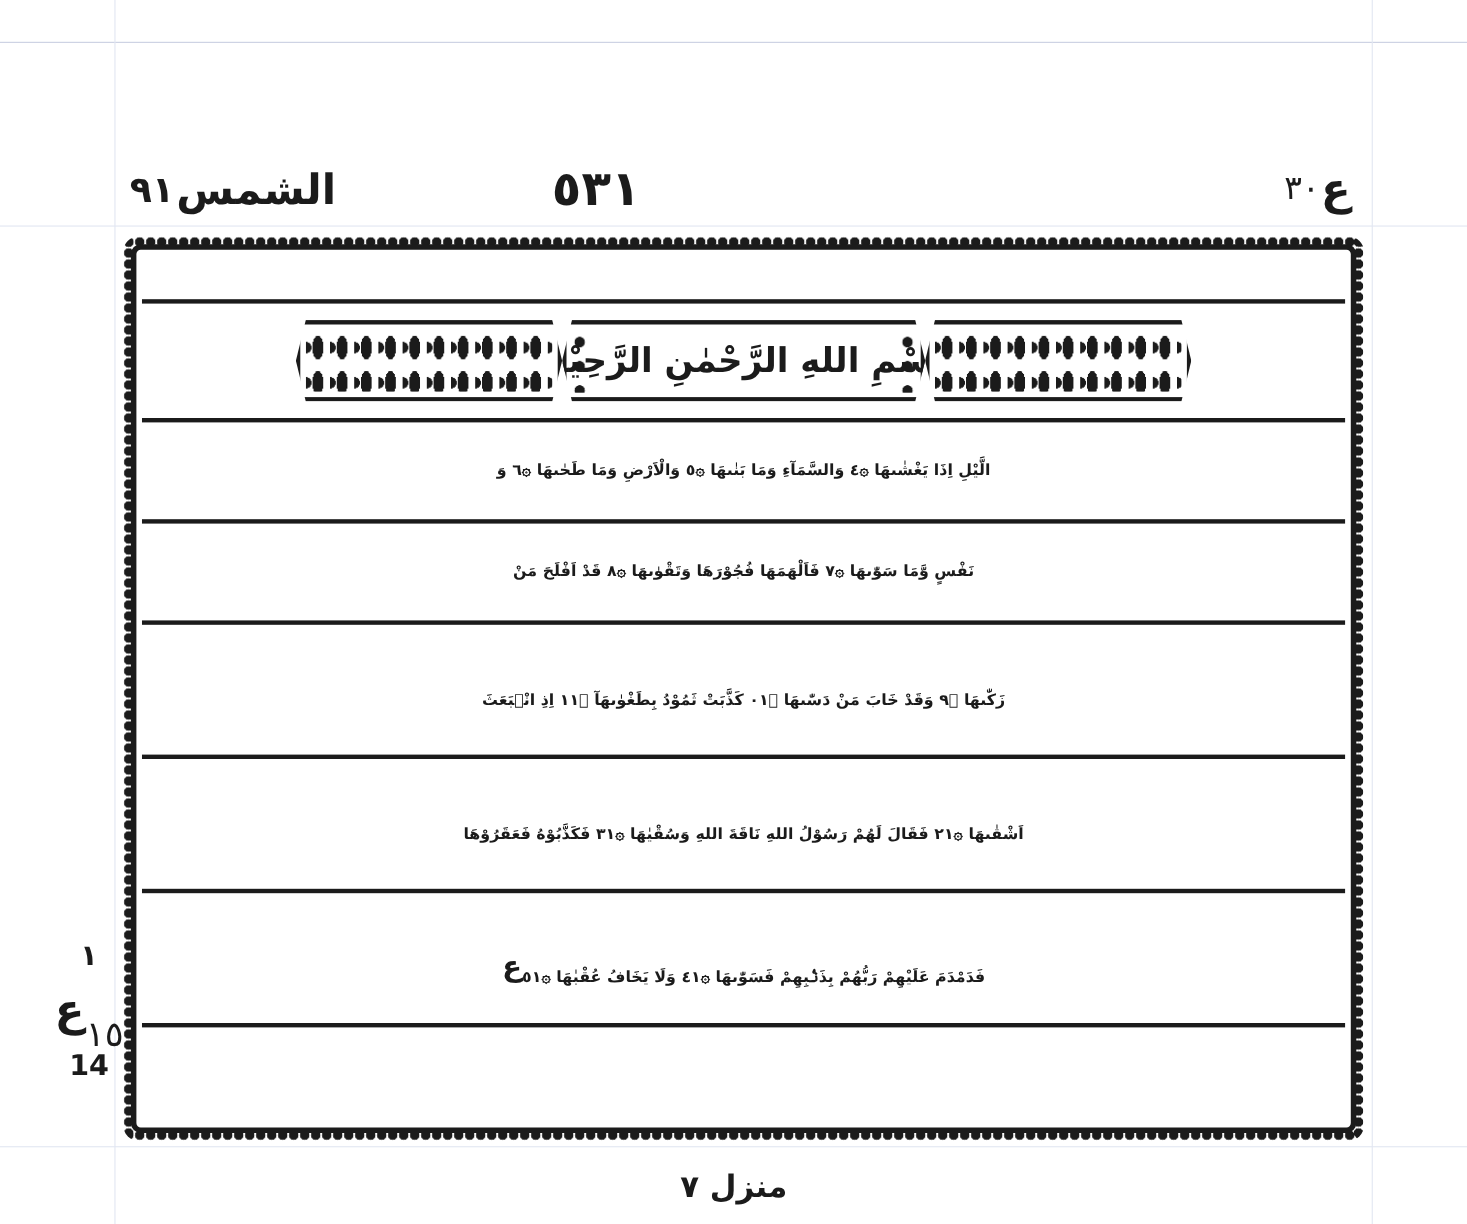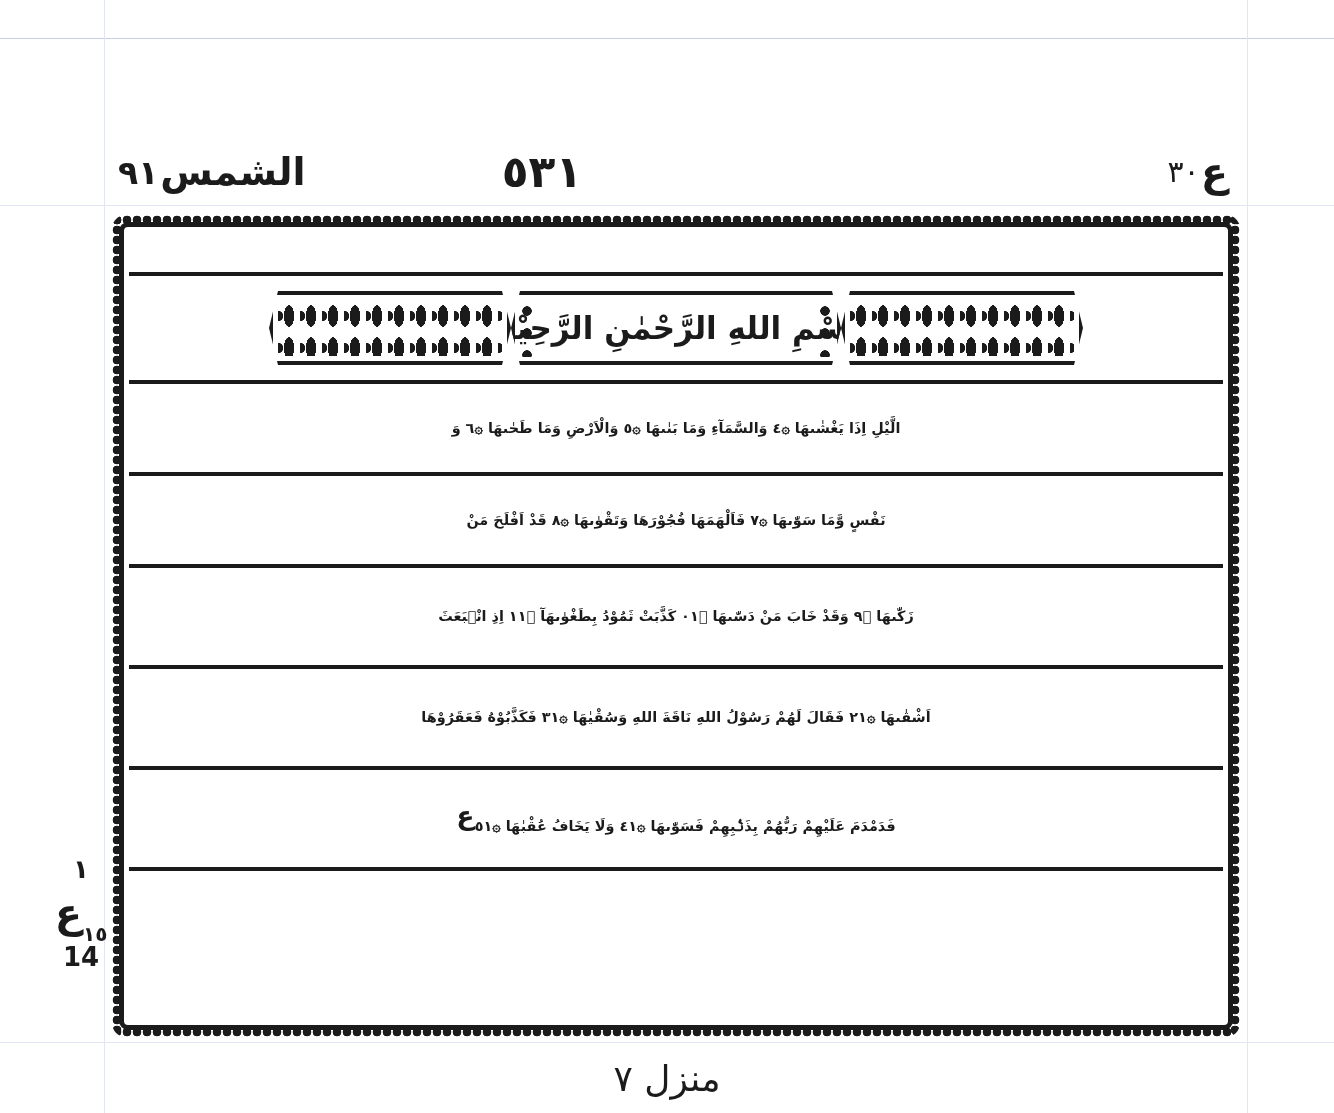--- a/index.html
+++ b/index.html
@@ -76,21 +76,21 @@
   
   .row{
     position:relative;box-sizing:border-box;width:100%;
     border-bottom:4px solid #1b1b1b;
     display:flex;align-items:center;justify-content:center;
     overflow:hidden;
   }
   .row.blank-top{height:44px;}
   .row.bism{height:108px;}
   .row.verse{height:92px;}
-  .row.verse-tall{height:101px;}
+  .row.verse-tall{height:101px;margin-top:21px;}
   .row.blank-bottom{height:70px;border-bottom:none;}
 
   
   .ayah-line{
     direction:rtl;unicode-bidi:bidi-override;
     width:100%;text-align:center;
     font-family:"DejaVu Sans","Liberation Sans",sans-serif;
     font-weight:700;
     font-size:40px;line-height:1.05;
     white-space:nowrap;
@@ -138,30 +138,30 @@
 
   
   .ruku{
     position:absolute;left:52px;top:856px;width:58px;
     display:flex;flex-direction:column;align-items:center;
     line-height:1;
   }
   .ruku-top{font-size:26px;font-weight:700;}
   .ruku-mid{display:flex;align-items:center;justify-content:center;gap:1px;}
   .ruku-ain{font-size:40px;font-weight:700;}
-  .ruku-n{font-size:20px;font-weight:700;margin-top:42px;}
+  .ruku-n{font-size:32px;font-weight:400;margin-top:42px;}
   .ruku-bot{font-size:26px;font-weight:700;}
 
   
   .footer{
     position:absolute;left:0;top:1048px;width:1334px;height:60px;
     display:flex;align-items:center;justify-content:center;
   }
   .manzil{
-    direction:rtl;font-size:36px;font-weight:400;letter-spacing:-1px;
+    direction:rtl;font-size:28px;font-weight:700;letter-spacing:-1px;
     font-family:"DejaVu Sans","Liberation Sans",sans-serif;
   }
 
   
   .inline-ain{font-size:26px;vertical-align:super;font-weight:700;}
 </style>
 </head>
 <body>
 
 <div class="guide h" style="top:38px;"></div>

